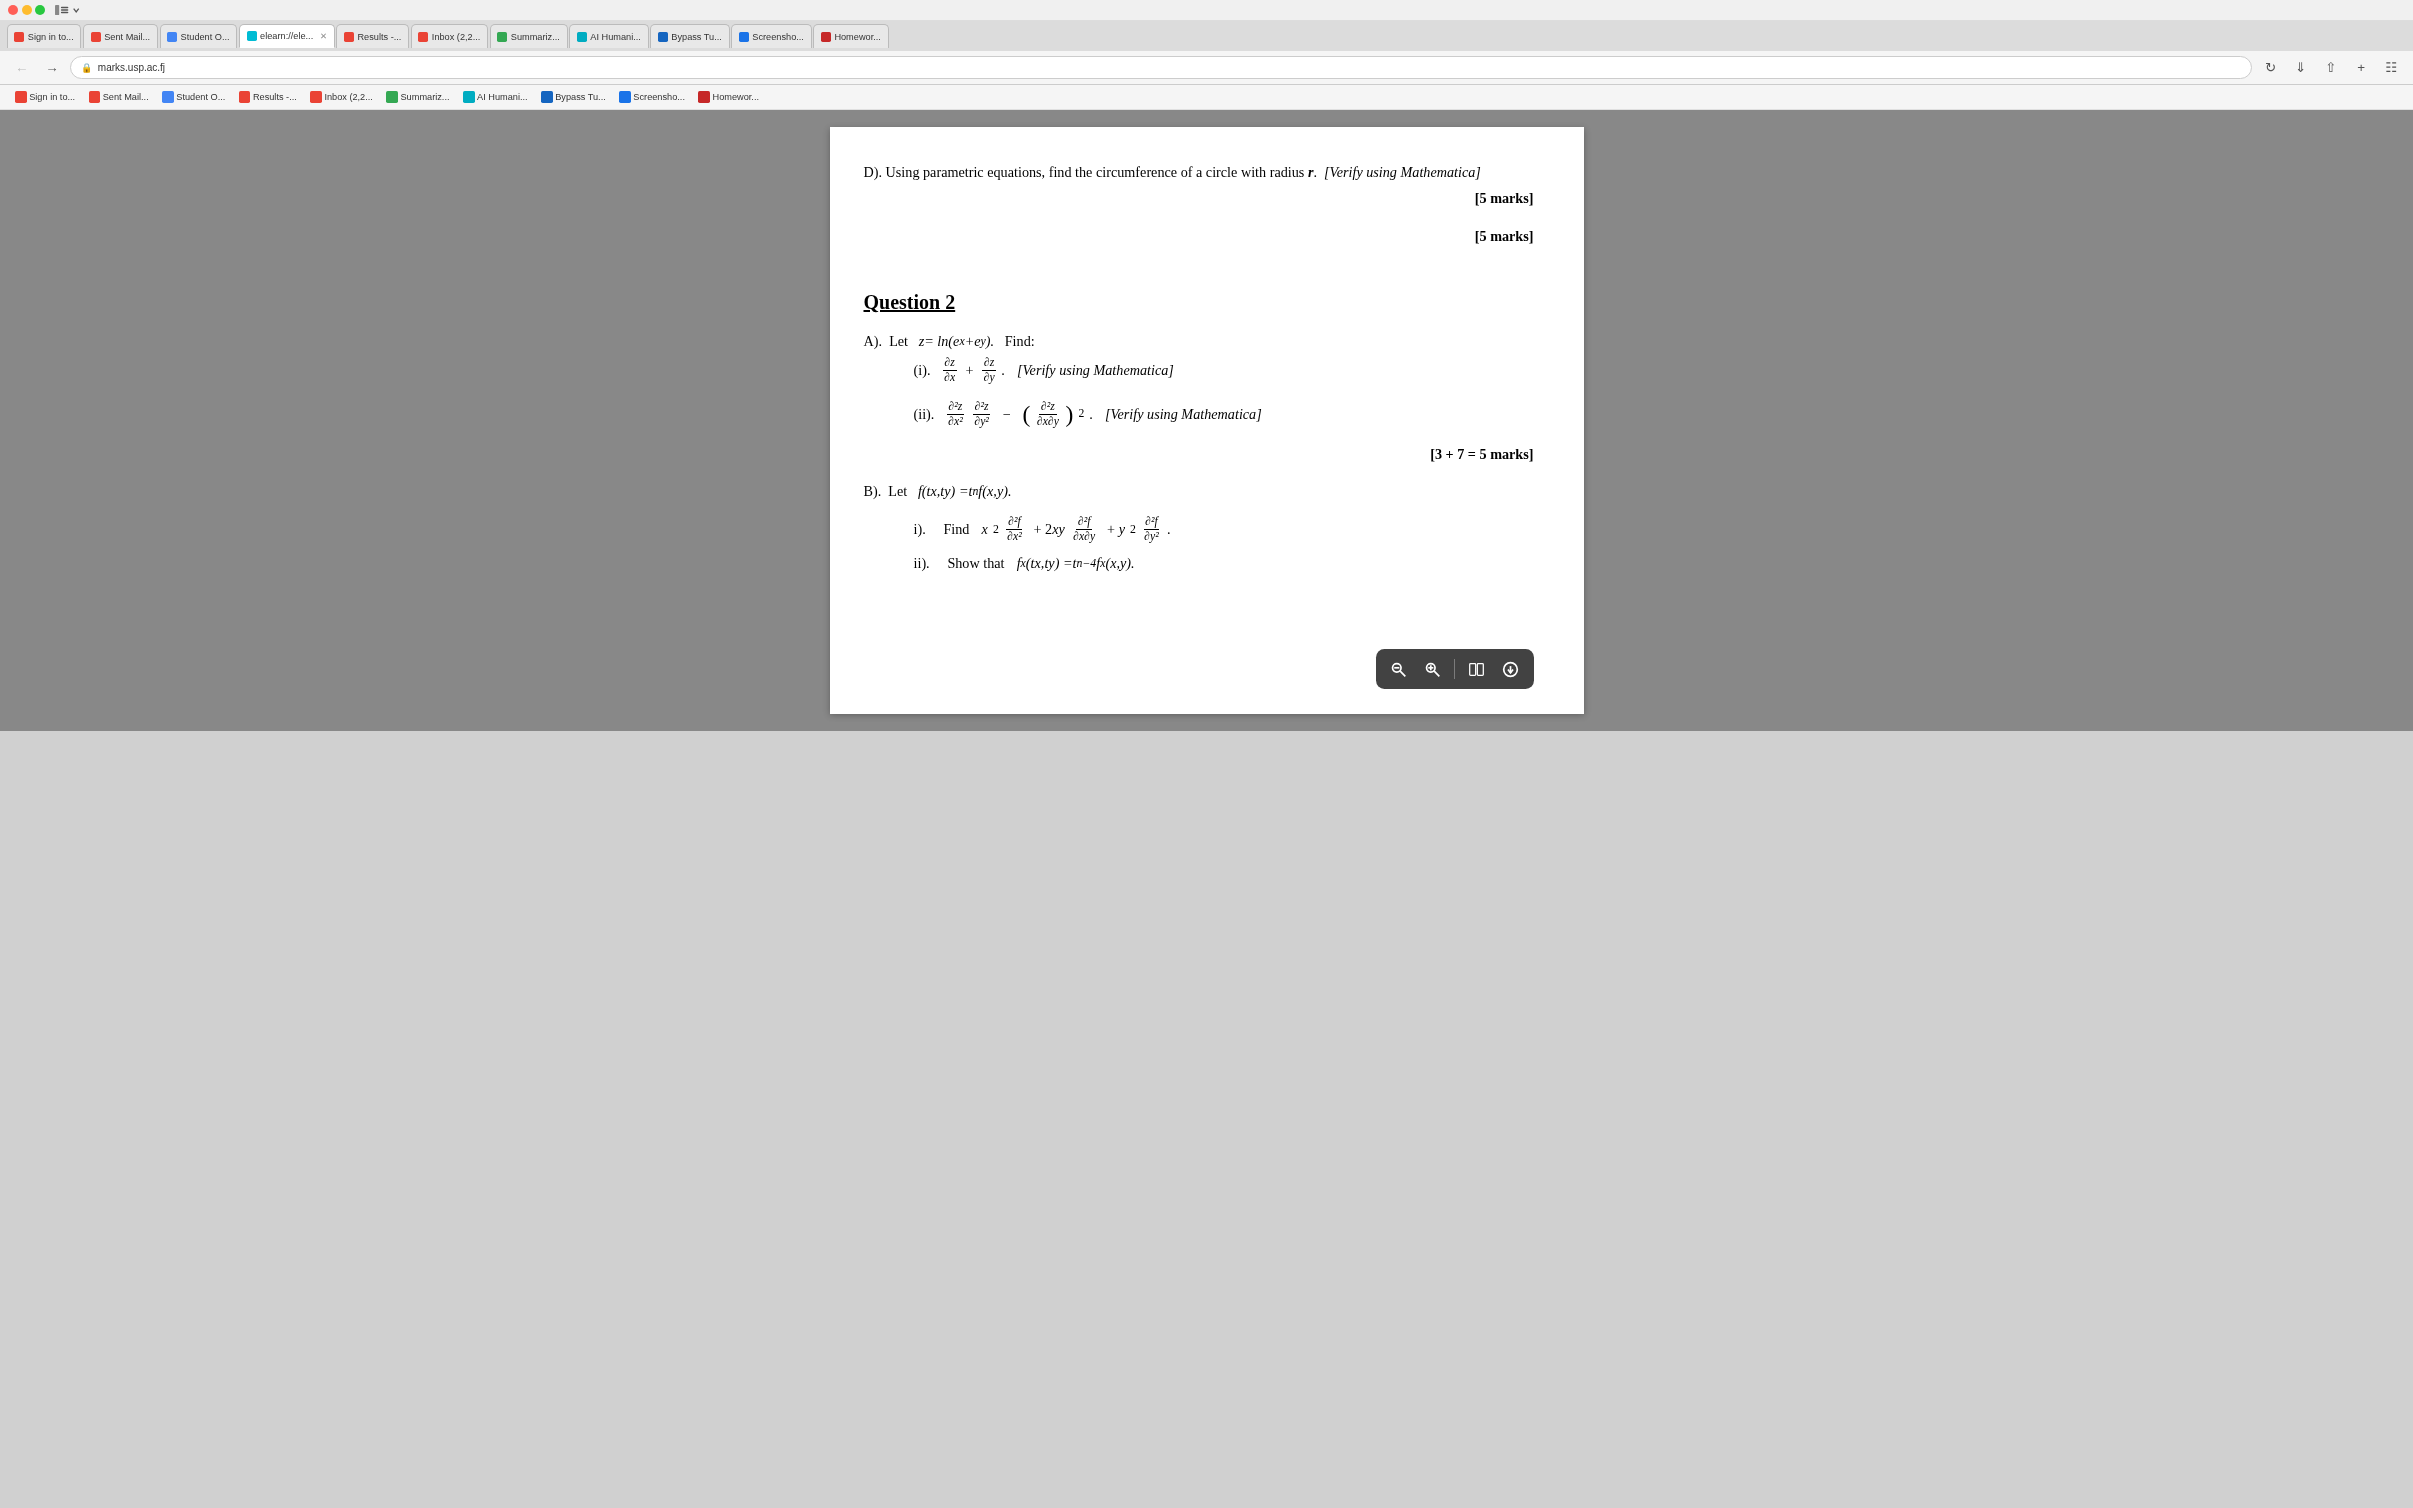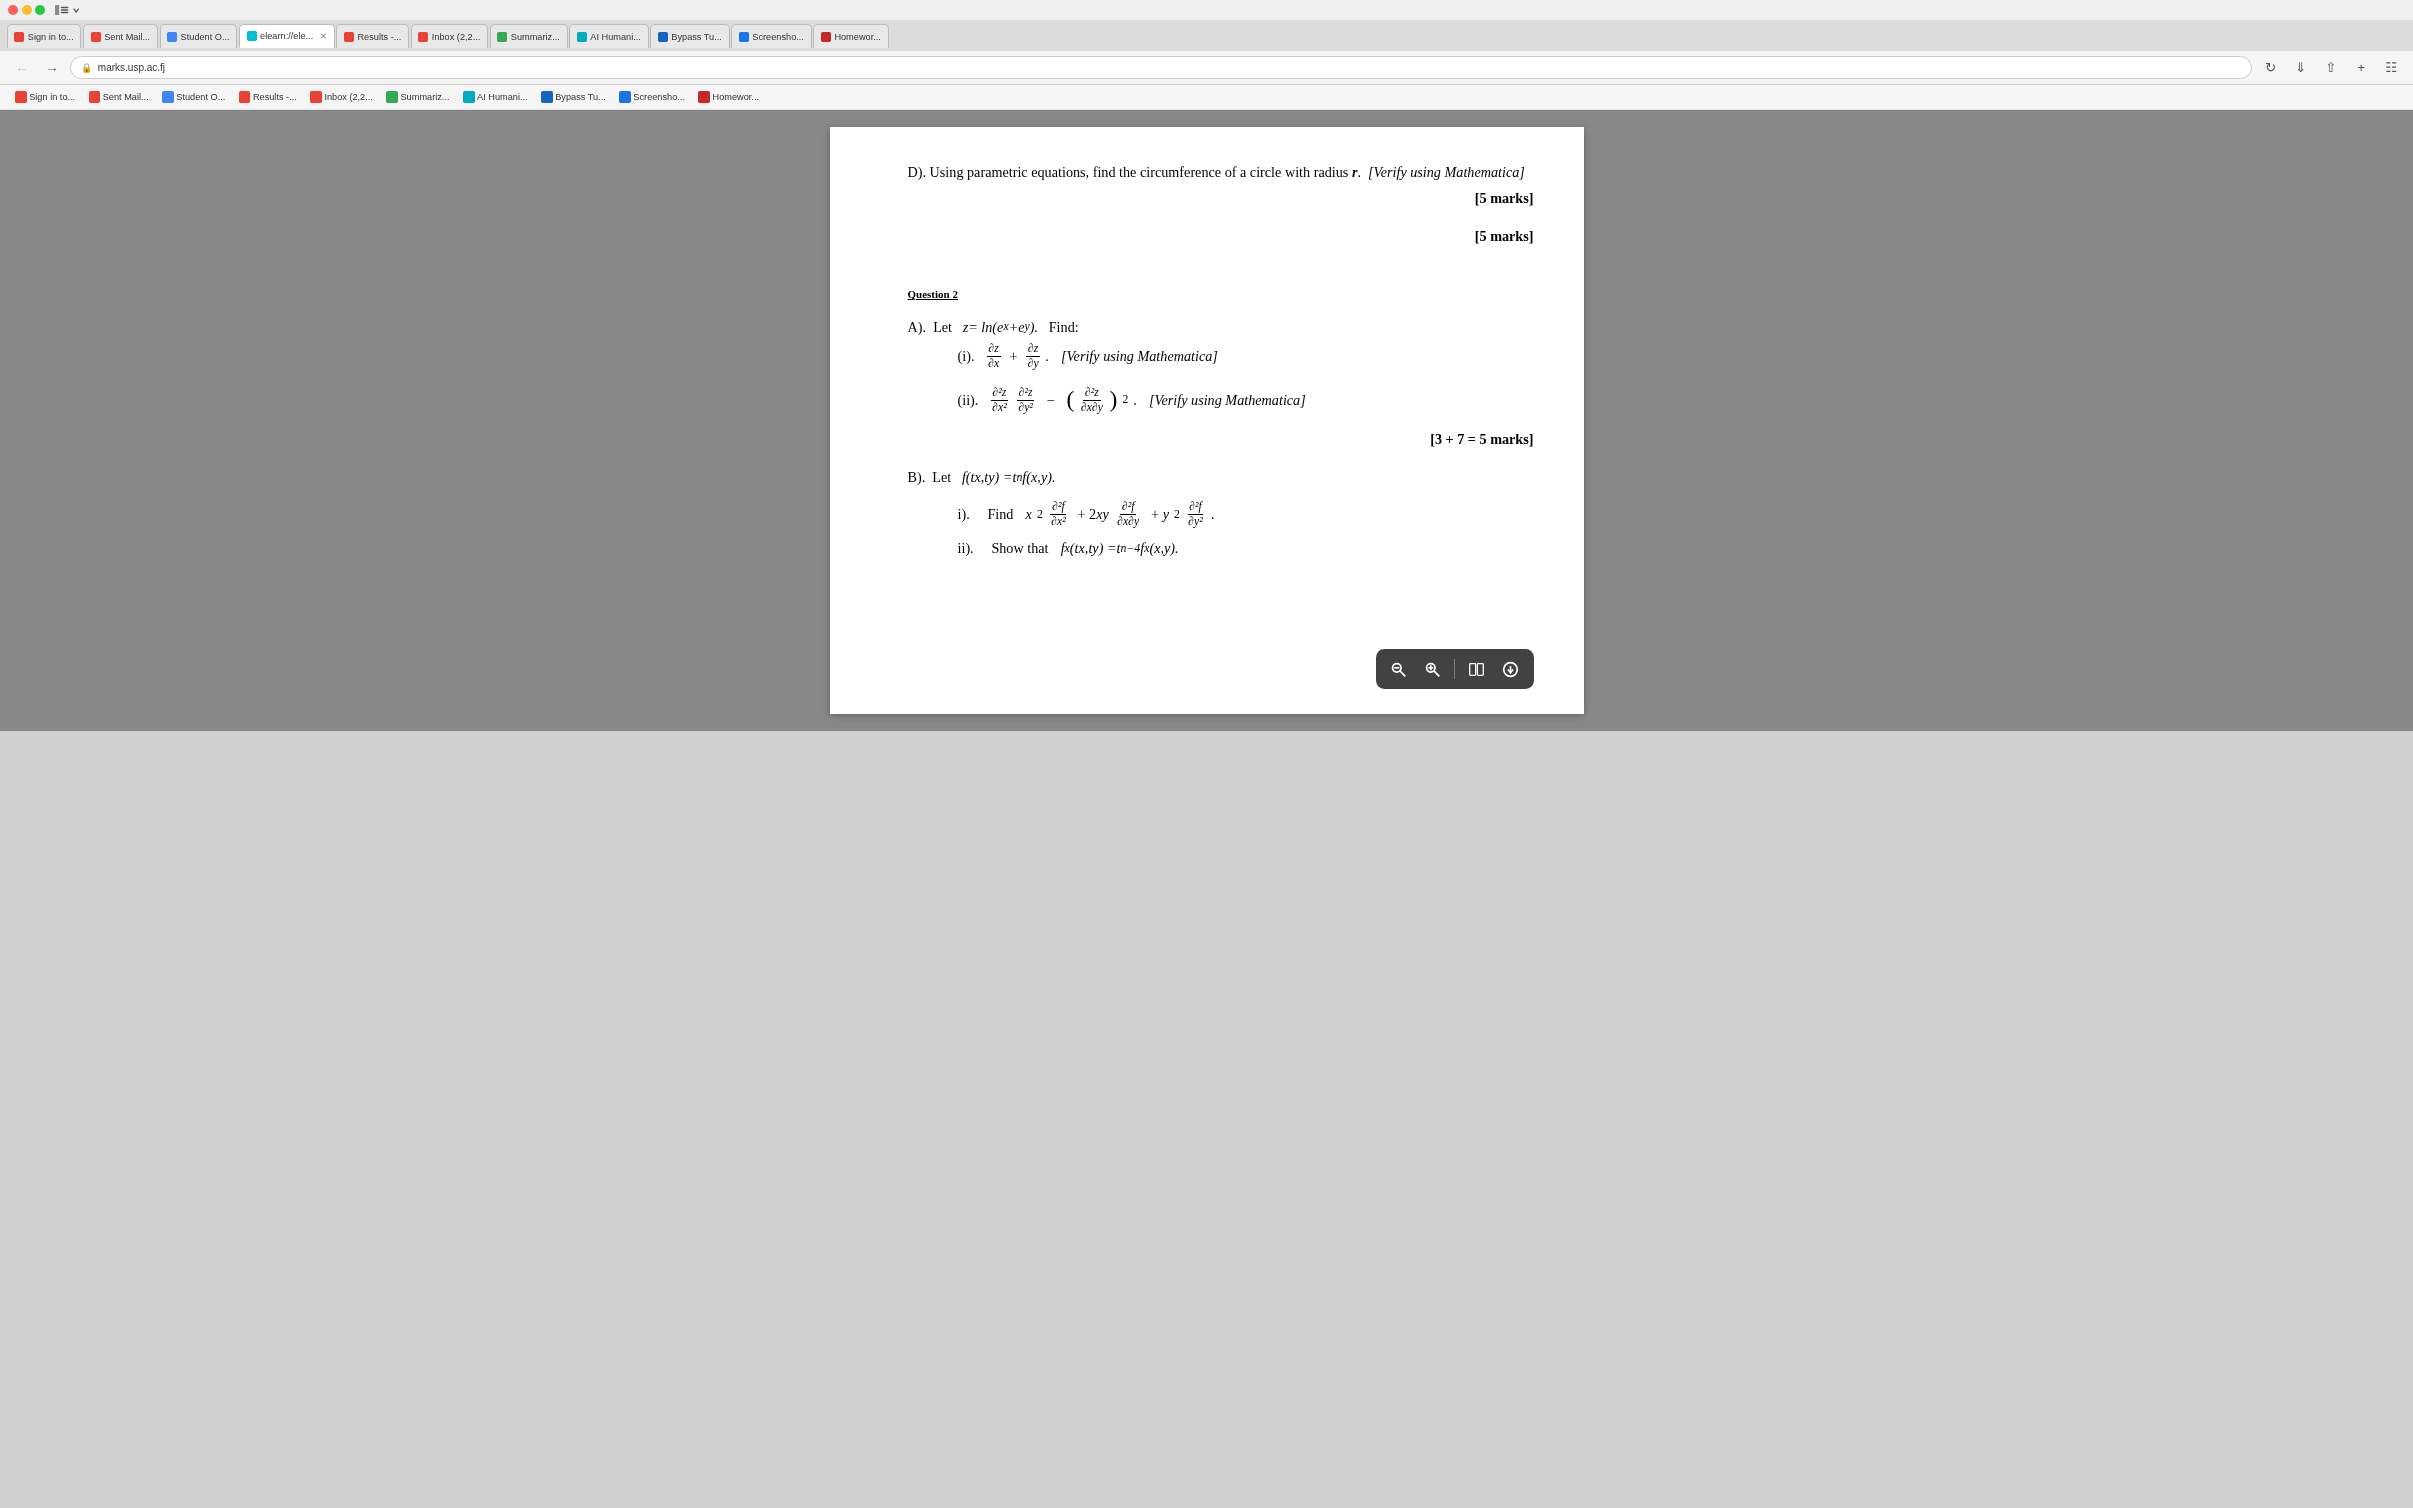--- a/index.html
+++ b/index.html
@@ -122,41 +122,41 @@
       flex: 1;
       background: #888;
       display: flex;
       justify-content: center;
       padding: 17px;
     }
     .document {
       background: #fff;
       width: 754px;
       min-height: 587px;
-      padding: 34px 50px 50px 78px;
+      padding: 34px 50px 50px 34px;
       box-shadow: 0 1.7px 6.7px rgba(0,0,0,0.3);
       font-family: 'Times New Roman', Times, serif;
       font-size: 14.2px;
       line-height: 1.6;
       position: relative;
     }
 
     .question-item {
       margin-bottom: 15px;
     }
     .marks-right {
       text-align: right;
       margin-top: 3.4px;
       margin-bottom: 8.4px;
       font-size: 14.2px;
     }
     .question-heading {
       font-weight: bold;
       text-decoration: underline;
-      font-size: 11px;
+      font-size: 20px;
       margin-bottom: 11.7px;
       margin-top: 6.7px;
     }
     .sub-item {
       margin-bottom: 8.4px;
     }
     .indented {
       margin-left: 50px;
     }
     .verify-italic {

